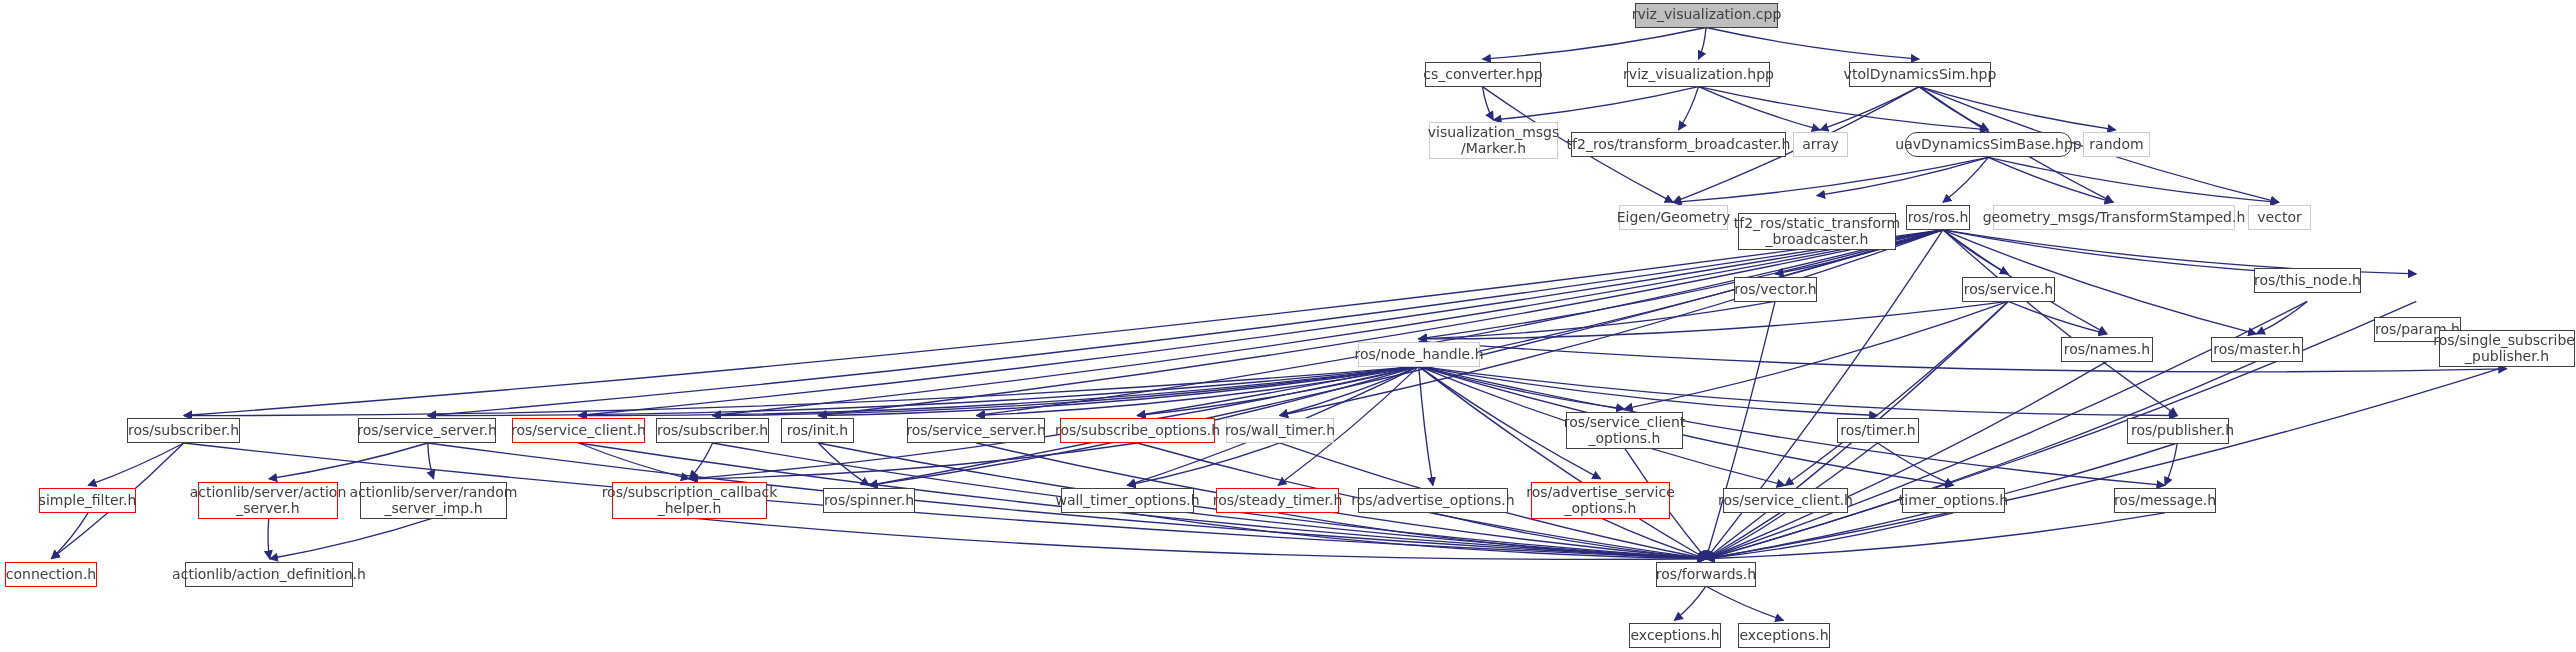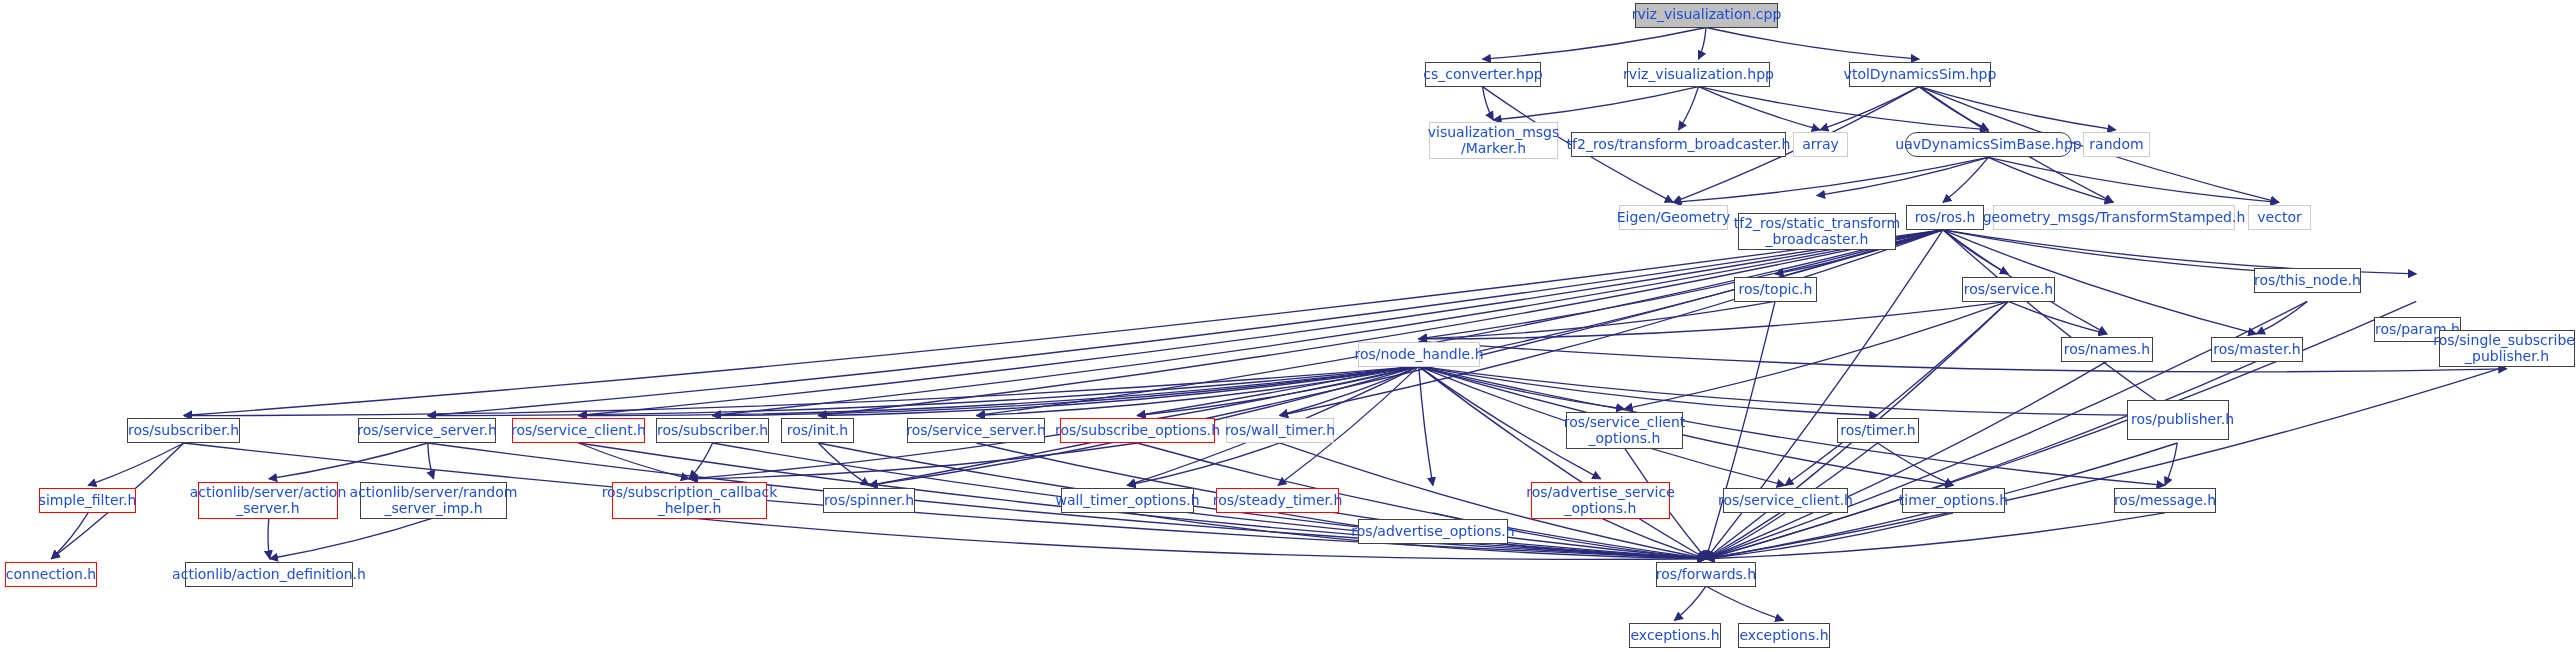--- a/index.html
+++ b/index.html
@@ -1,20 +1,20 @@
 <!DOCTYPE html>
 <html style="font-size:13.3px"><head>
 <meta charset="utf-8">
 <style>
   html,body{margin:0;padding:0;background:#ffffff;}
   body{font-family:"DejaVu Sans","Liberation Sans",sans-serif;}
   #graph{position:relative;width:2576px;height:652px;background:#fff;overflow:hidden;}
   #edges{position:absolute;left:0;top:0;width:2576px;height:652px;pointer-events:none;}
   .node{position:absolute;box-sizing:border-box;display:flex;align-items:center;justify-content:center;
-        text-align:center;line-height:1.12;background:#ffffff;color:#1d4ed8;
+        text-align:center;line-height:1.12;background:#ffffff;color:#404040;
         font-size:14px;letter-spacing:0px;white-space:pre-line;padding:0.8px 5px;}
   .n-solid{border:1.3px solid #404040;}
   .n-light{border:1.3px solid #cccccc;}
   .n-red{border:1.7px solid #ff0000;}
   .n-root{border:1.3px solid #404040;background:#bfbfbf;}
 </style>
 </head>
 <body>
 
 <div id="graph">
@@ -142,55 +142,55 @@
       <div class="node n-solid" style="left: 1849px; top: 62px; width: 142px; height: 25px;">vtolDynamicsSim.hpp</div>
       <div class="node n-light" style="left: 1429px; top: 122px; width: 129px; height: 37px;">visualization_msgs
 /Marker.h</div>
       <div class="node n-solid" style="left: 1571px; top: 132px; width: 215px; height: 25px;">tf2_ros/transform_broadcaster.h</div>
       <div class="node n-light" style="left: 1793px; top: 132px; width: 55px; height: 25px;">array</div>
       <div class="node n-solid" style="left: 1905px; top: 132px; width: 167px; height: 25px; border-radius: 12px;">uavDynamicsSimBase.hpp</div>
       <div class="node n-light" style="left: 2083px; top: 132px; width: 67px; height: 25px;">random</div>
       <div class="node n-light" style="left: 1619px; top: 205px; width: 109px; height: 25px;">Eigen/Geometry</div>
       <div class="node n-solid" style="left: 1738px; top: 213px; width: 158px; height: 37px;">tf2_ros/static_transform
 _broadcaster.h</div>
-      <div class="node n-solid" style="left: 1906px; top: 205px; width: 78px; height: 25px;">ros/ros.h</div>
+      <div class="node n-solid" style="left: 1906px; top: 205px; width: 64px; height: 25px;">ros/ros.h</div>
       <div class="node n-light" style="left: 1993px; top: 205px; width: 242px; height: 25px;">geometry_msgs/TransformStamped.h</div>
       <div class="node n-light" style="left: 2248px; top: 205px; width: 63px; height: 25px;">vector</div>
-      <div class="node n-solid" style="left: 1734px; top: 277px; width: 83px; height: 25px;">ros/topic.h</div>
+      <div class="node n-solid" style="left: 1734px; top: 277px; width: 83px; height: 25px;">ros/vector.h</div>
       <div class="node n-solid" style="left: 1962px; top: 277px; width: 93px; height: 25px;">ros/service.h</div>
       <div class="node n-solid" style="left: 2254px; top: 268px; width: 107px; height: 25px;">ros/this_node.h</div>
       <div class="node n-solid" style="left: 2374px; top: 277px; width: 87px; height: 25px; margin-top: 40px;">ros/param.h</div>
       <div class="node n-solid" style="left: 2061px; top: 337px; width: 92px; height: 25px;">ros/names.h</div>
       <div class="node n-solid" style="left: 2211px; top: 337px; width: 92px; height: 25px;">ros/master.h</div>
       <div class="node n-solid" style="left: 2439px; top: 330px; width: 136px; height: 37px;">ros/single_subscriber
 _publisher.h</div>
       <div class="node n-light" style="left: 1358px; top: 342px; width: 122px; height: 25px;">ros/node_handle.h</div>
       <div class="node n-solid" style="left: 127px; top: 418px; width: 113px; height: 25px;">ros/subscriber.h</div>
       <div class="node n-solid" style="left: 358px; top: 418px; width: 138px; height: 25px;">ros/service_server.h</div>
       <div class="node n-red" style="left: 512px; top: 418px; width: 133px; height: 25px;">ros/service_client.h</div>
       <div class="node n-solid" style="left: 656px; top: 418px; width: 113px; height: 25px;">ros/subscriber.h</div>
       <div class="node n-solid" style="left: 781px; top: 418px; width: 73px; height: 25px;">ros/init.h</div>
       <div class="node n-solid" style="left: 907px; top: 418px; width: 138px; height: 25px;">ros/service_server.h</div>
       <div class="node n-red" style="left: 1060px; top: 418px; width: 155px; height: 25px;">ros/subscribe_options.h</div>
       <div class="node n-light" style="left: 1226px; top: 418px; width: 108px; height: 25px;">ros/wall_timer.h</div>
       <div class="node n-solid" style="left: 1566px; top: 412px; width: 117px; height: 37px;">ros/service_client
 _options.h</div>
       <div class="node n-solid" style="left: 1837px; top: 418px; width: 82px; height: 25px;">ros/timer.h</div>
-      <div class="node n-solid" style="left: 2127px; top: 400px; width: 102px; height: 40px; padding-left: 14px;">ros/publisher.h</div>
+      <div class="node n-solid" style="left: 2127px; top: 418px; width: 102px; height: 26px; padding-left: 14px;">ros/publisher.h</div>
       <div class="node n-red" style="left: 39px; top: 488px; width: 97px; height: 25px;">simple_filter.h</div>
       <div class="node n-red" style="left: 198px; top: 482px; width: 140px; height: 37px;">actionlib/server/action
 _server.h</div>
       <div class="node n-solid" style="left: 360px; top: 482px; width: 147px; height: 37px;">actionlib/server/random
 _server_imp.h</div>
       <div class="node n-red" style="left: 612px; top: 482px; width: 155px; height: 37px;">ros/subscription_callback
 _helper.h</div>
       <div class="node n-solid" style="left: 823px; top: 488px; width: 92px; height: 25px;">ros/spinner.h</div>
       <div class="node n-solid" style="left: 1061px; top: 488px; width: 133px; height: 25px;">wall_timer_options.h</div>
       <div class="node n-red" style="left: 1216px; top: 488px; width: 123px; height: 25px;">ros/steady_timer.h</div>
-      <div class="node n-solid" style="left: 1358px; top: 488px; width: 150px; height: 25px; margin-top: 31px;">ros/advertise_options.h</div>
+      <div class="node n-solid" style="left: 1358px; top: 488px; width: 150px; height: 25px;">ros/advertise_options.h</div>
       <div class="node n-red" style="left: 1531px; top: 482px; width: 139px; height: 37px;">ros/advertise_service
 _options.h</div>
       <div class="node n-solid" style="left: 1723px; top: 488px; width: 125px; height: 25px;">ros/service_client.h</div>
       <div class="node n-solid" style="left: 1902px; top: 488px; width: 103px; height: 25px;">timer_options.h</div>
       <div class="node n-solid" style="left: 2114px; top: 488px; width: 102px; height: 25px;">ros/message.h</div>
       <div class="node n-red" style="left: 5px; top: 562px; width: 92px; height: 25px;">connection.h</div>
       <div class="node n-solid" style="left: 185px; top: 562px; width: 168px; height: 25px;">actionlib/action_definition.h</div>
       <div class="node n-solid" style="left: 1656px; top: 562px; width: 100px; height: 25px;">ros/forwards.h</div>
       <div class="node n-solid" style="left: 1629px; top: 623px; width: 92px; height: 25px;">exceptions.h</div>
       <div class="node n-solid" style="left: 1738px; top: 623px; width: 92px; height: 25px;">exceptions.h</div>

